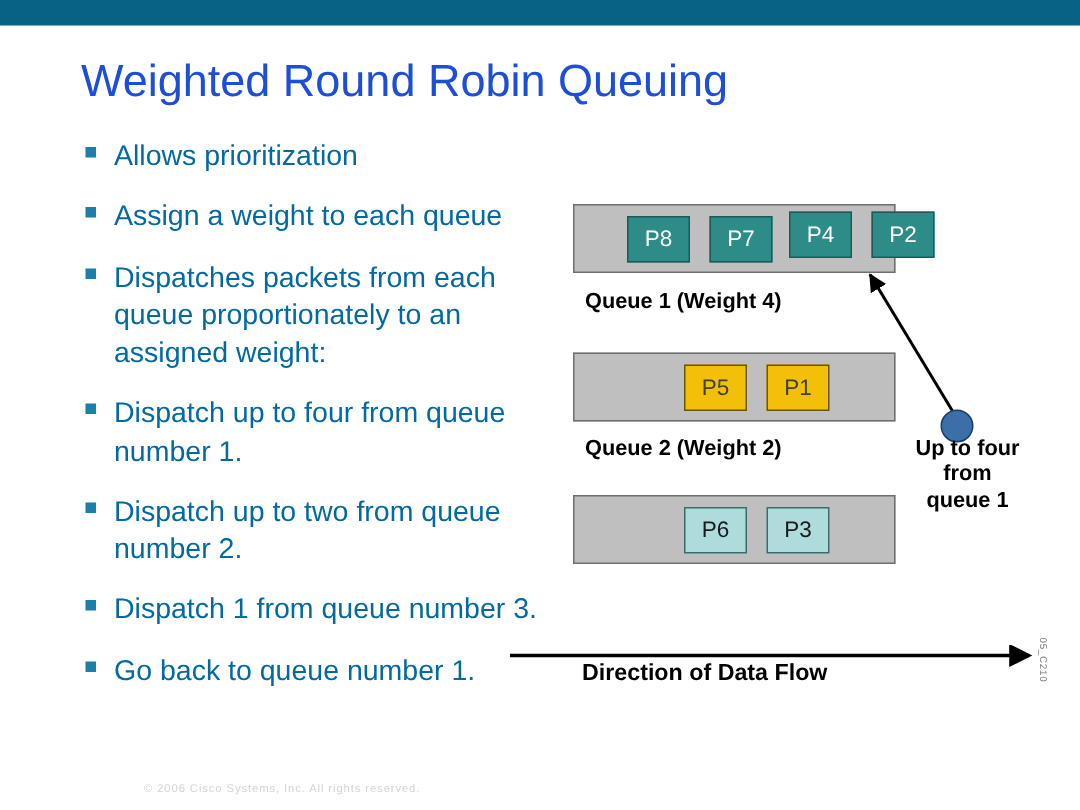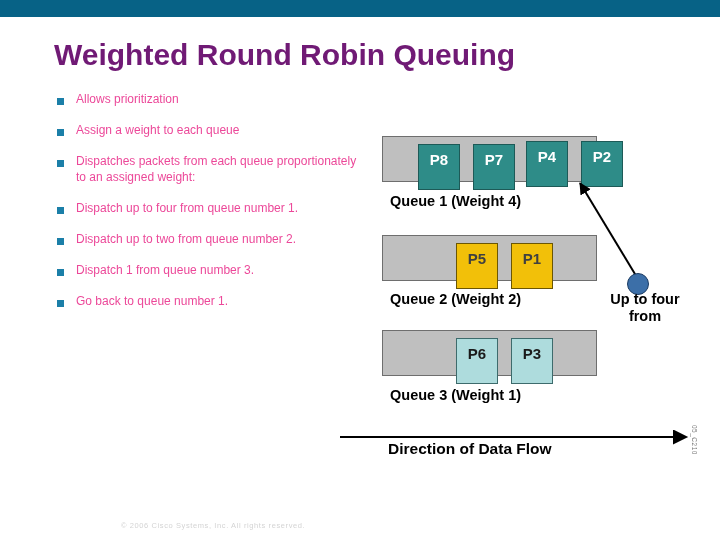--- a/index.html
+++ b/index.html
@@ -23,38 +23,38 @@
     left: 0; top: 0;
     width: 720px; height: 17px;
     background: #076286;
   }
   
   .title {
     position: absolute;
     left: 54px; top: 38px;
     width: 620px;
     font-size: 30px;
-    font-weight: bold;
-    color: #701a75;
+    font-weight: normal;
+    color: #1d4ed8;
     letter-spacing: 0px;
     white-space: nowrap;
   }
   
   .bullets {
     position: absolute;
     left: 56px; top: 92px;
     width: 310px;
   }
   .bullet {
     position: relative;
     padding-left: 20px;
     margin-bottom: 15px;
-    font-size: 12px;
+    font-size: 19px;
     line-height: 1.33;
-    color: #ec4899;
+    color: #0369a1;
   }
   .bullet .mark {
     position: absolute;
     left: 1px;
     top: 6px;
     width: 7px;
     height: 7px;
     background: #1B7FA8;
   }
   
@@ -80,25 +80,25 @@
     color: #000000;
     white-space: nowrap;
   }
   .q1label { left: 60px; top: 68px; }
   .q2label { left: 60px; top: 166px; }
   .q3label { left: 60px; top: 262px; }
 
   .pkt {
     position: absolute;
     width: 42px;
-    height: 46px;
+    height: 31px;
     box-sizing: border-box;
     border: 1px solid #2b2b2b;
     font-size: 15px;
-    font-weight: bold;
+    font-weight: normal;
     line-height: 29px;
     text-align: center;
   }
   .pkt-teal  { background: #2E8C88; color: #ffffff; border-color: #1d5a57; }
   .pkt-gold  { background: #F2C009; color: #404040; border-color: #6b5603; }
   .pkt-lblue { background: #AEDCDD; color: #1a1a1a; border-color: #3d6b6c; }
 
   
   .pP8 { left: 88px;  top: 19px; }
   .pP7 { left: 143px; top: 19px; }
@@ -163,21 +163,20 @@
     letter-spacing: 0.5px;
   }
   
   .footer {
     position: absolute;
     left: 96px; top: 521px;
     font-size: 7.5px;
     color: #d4d4d4;
     letter-spacing: 0.6px;
     white-space: nowrap;
-    margin-left: 25px;
   }
 </style>
 </head>
 <body>
 
 <div id="slide">
 
   <div class="topbar"></div>
 
   <div class="title">Weighted Round Robin Queuing</div>
@@ -225,37 +224,37 @@
     <div class="pkt pkt-teal pP2">P2</div>
 
     <div class="pkt pkt-gold pP5">P5</div>
     <div class="pkt pkt-gold pP1">P1</div>
 
     <div class="pkt pkt-lblue pP6">P6</div>
     <div class="pkt pkt-lblue pP3">P3</div>
 
     <div class="qlabel q1label">Queue 1 (Weight 4)</div>
     <div class="qlabel q2label">Queue 2 (Weight 2)</div>
-    <div class="qlabel q3label">Queue 3 (Weight 1)</div>
 
     <svg class="diag-arrow" viewBox="0 0 90 110">
       <defs>
         <marker id="ahead" markerWidth="7" markerHeight="7" refX="5.5" refY="3" orient="auto">
           <path d="M0,0 L6,3 L0,6 z" fill="#000000"></path>
         </marker>
       </defs>
       <line x1="68" y1="104" x2="10" y2="8" stroke="#000000" stroke-width="2" marker-end="url(#ahead)"></line>
     </svg>
 
     <div class="circle"></div>
 
     <div class="uptofour">
       <span style="visibility:hidden">.</span>
       <span>Up to four</span>
       <span>from</span>
+      <span>queue 1</span>
     </div>
 
     <svg class="flow-arrow" viewBox="0 0 380 20">
       <defs>
         <marker id="fhead" markerWidth="8" markerHeight="8" refX="6" refY="3.5" orient="auto">
           <path d="M0,0 L7,3.5 L0,7 z" fill="#000000"></path>
         </marker>
       </defs>
       <line x1="2" y1="7" x2="348" y2="7" stroke="#000000" stroke-width="2.2" marker-end="url(#fhead)"></line>
     </svg>

